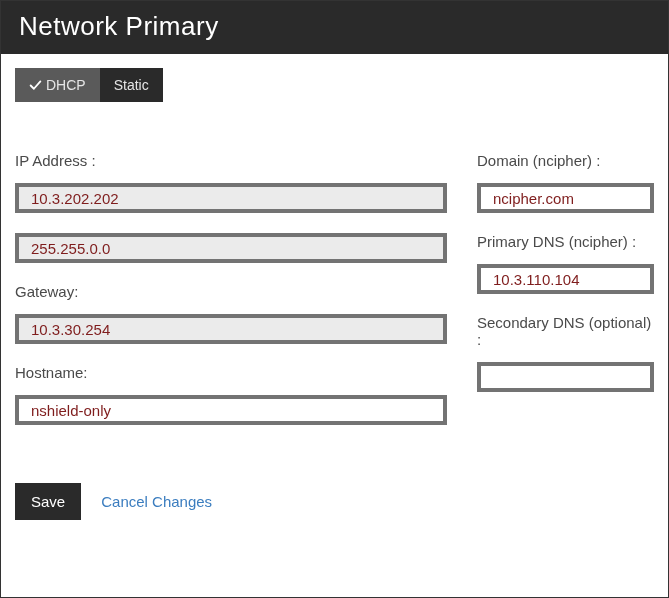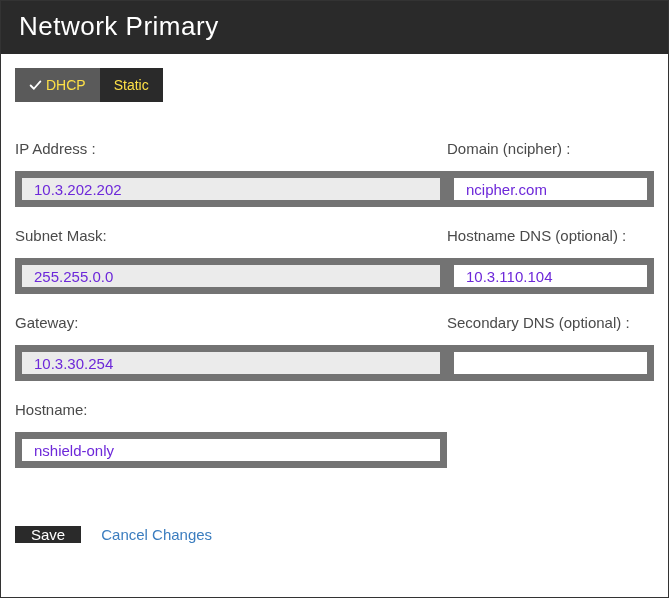--- a/index.html
+++ b/index.html
@@ -28,82 +28,84 @@
     .content {
       padding: 14px;
     }
     .tab-group {
       display: inline-flex;
       margin-bottom: 38px;
     }
     .tab {
       padding: 9px 14px;
       font-size: 14px;
-      color: #fde047;
+      color: #e5e5e5;
       cursor: pointer;
       display: flex;
       align-items: center;
       gap: 4px;
       border: none;
     }
     .tab.active {
       background: #5a5a5a;
     }
     .tab.inactive {
       background: #2a2a2a;
     }
     .check-icon svg {
       width: 13px;
       height: 13px;
       display: block;
     }
     .form-grid {
       display: flex;
+      gap: 30px;
+      margin-top: 12px;
     }
     .left-col {
       width: 432px;
     }
     .right-col {
       flex: 1;
       min-width: 0;
     }
     .field {
       margin-bottom: 20px;
     }
     .field label {
       display: block;
       font-size: 15px;
       color: #4a4a4a;
       margin-bottom: 14px;
       font-weight: 400;
     }
     .field input {
       width: 100%;
-      height: 36px;
+      height: 30px;
       padding: 0 12px;
       font-size: 15px;
-      border: 7px solid #737373;
+      border: 4px solid #737373;
       background: #fff;
-      color: #6d28d9;
+      color: #7f1d1d;
       font-family: inherit;
     }
     .field input.readonly-look {
       background: #ebebeb;
     }
     .actions {
       margin-top: 38px;
       display: flex;
       align-items: center;
       gap: 20px;
     }
     .btn-save {
       background: #2a2a2a;
       color: #fff;
       border: none;
-      padding: 0 16px;
+      padding: 10px 16px;
       font-size: 15px;
       cursor: pointer;
       font-family: inherit;
     }
     .link-cancel {
       color: #3b7dbf;
       font-size: 15px;
       cursor: pointer;
       text-decoration: none;
     }
@@ -133,21 +135,20 @@
 
   <div class="form-grid">
     <div class="left-col">
 
       <div class="field">
         <label>IP Address :</label>
         <input type="text" class="readonly-look" value="10.3.202.202" style="">
       </div>
 
       <div class="field">
-        <label>Subnet Mask:</label>
         <input type="text" class="readonly-look" value="255.255.0.0" style="">
       </div>
 
       <div class="field">
         <label>Gateway:</label>
         <input type="text" class="readonly-look" value="10.3.30.254" style="">
       </div>
 
       <div class="field">
         <label>Hostname:</label>
@@ -157,21 +158,21 @@
     </div>
 
     <div class="right-col">
 
       <div class="field">
         <label>Domain (ncipher) :</label>
         <input type="text" value="ncipher.com" style="">
       </div>
 
       <div class="field">
-        <label>Hostname DNS (optional) :</label>
+        <label>Primary DNS (ncipher) :</label>
         <input type="text" value="10.3.110.104" style="">
       </div>
 
       <div class="field">
         <label>Secondary DNS (optional) :</label>
         <input type="text" value="" style="">
       </div>
 
     </div>
   </div>

